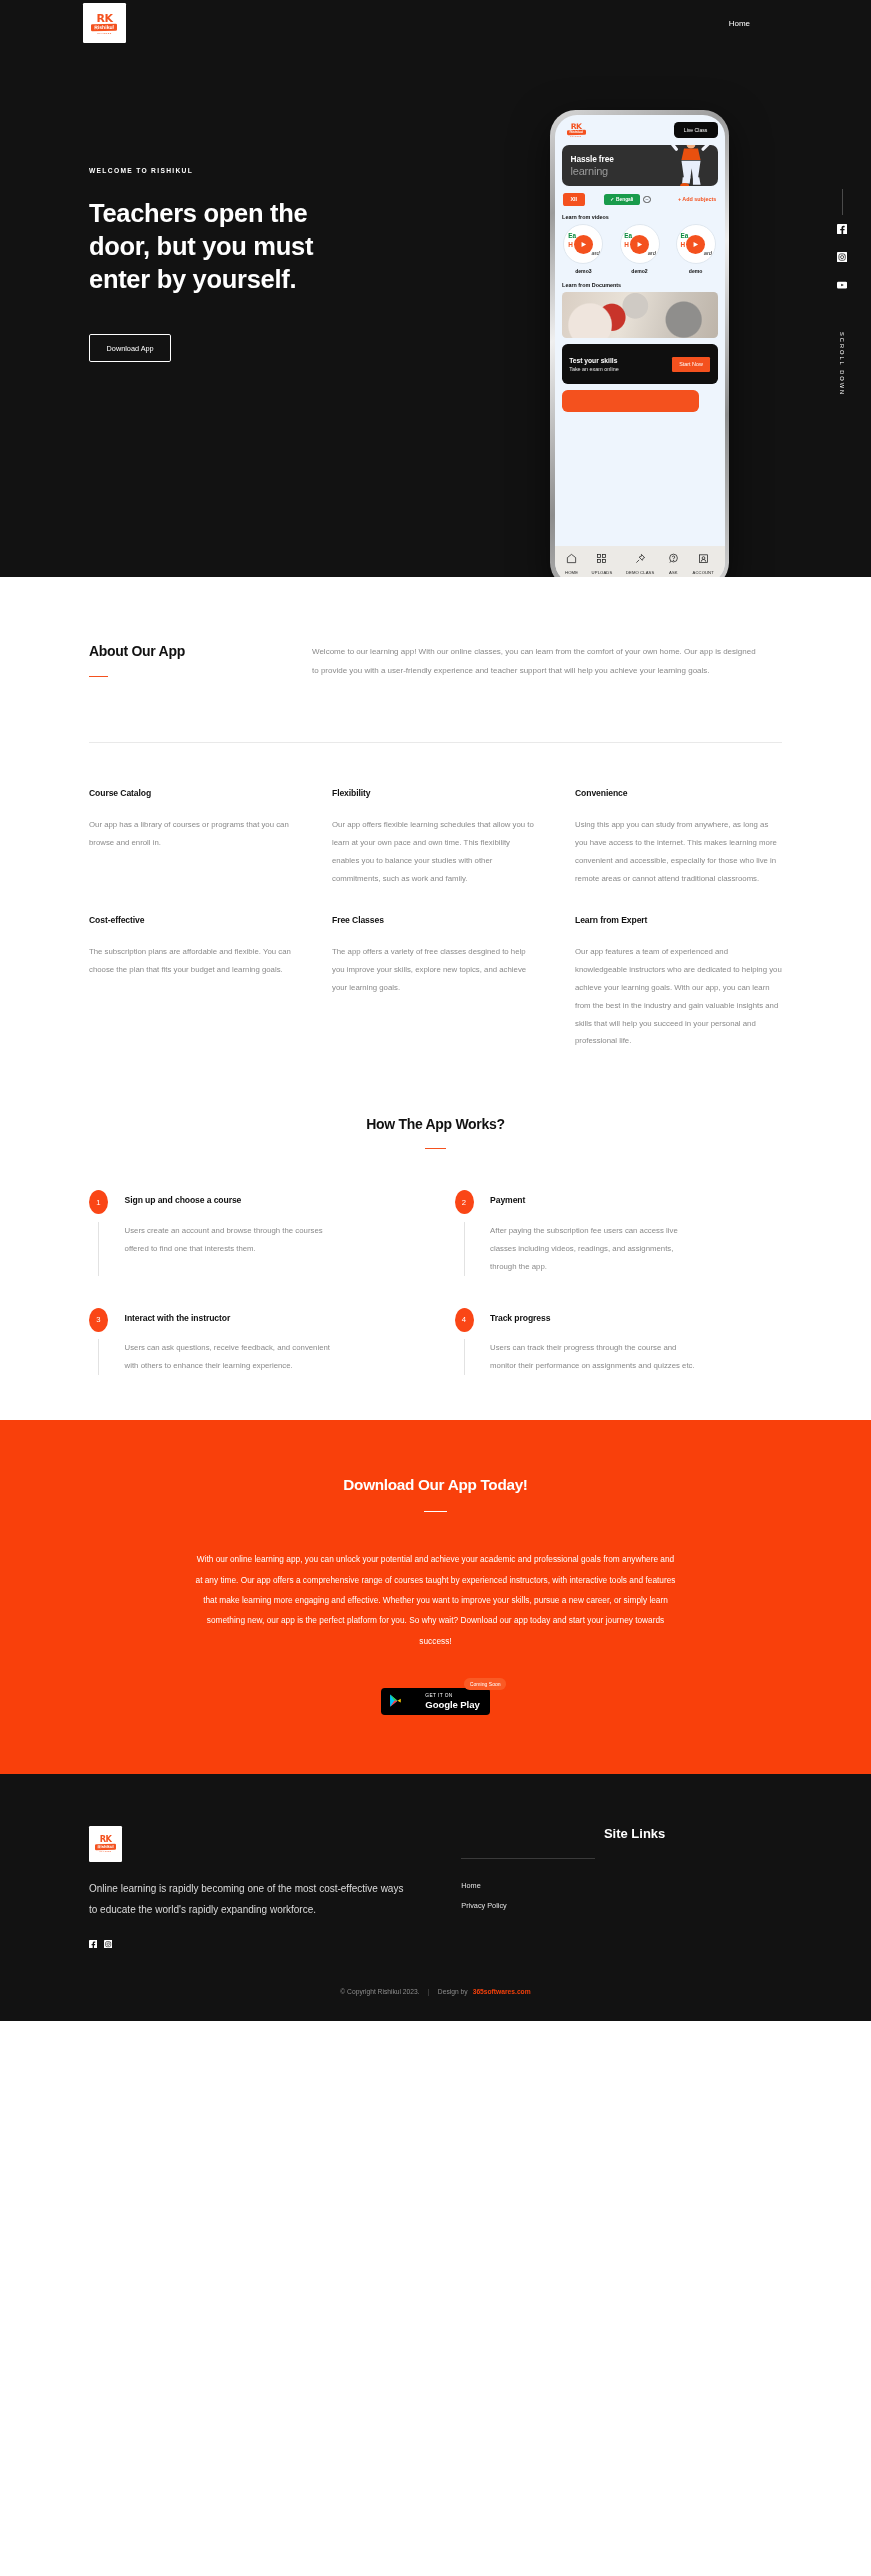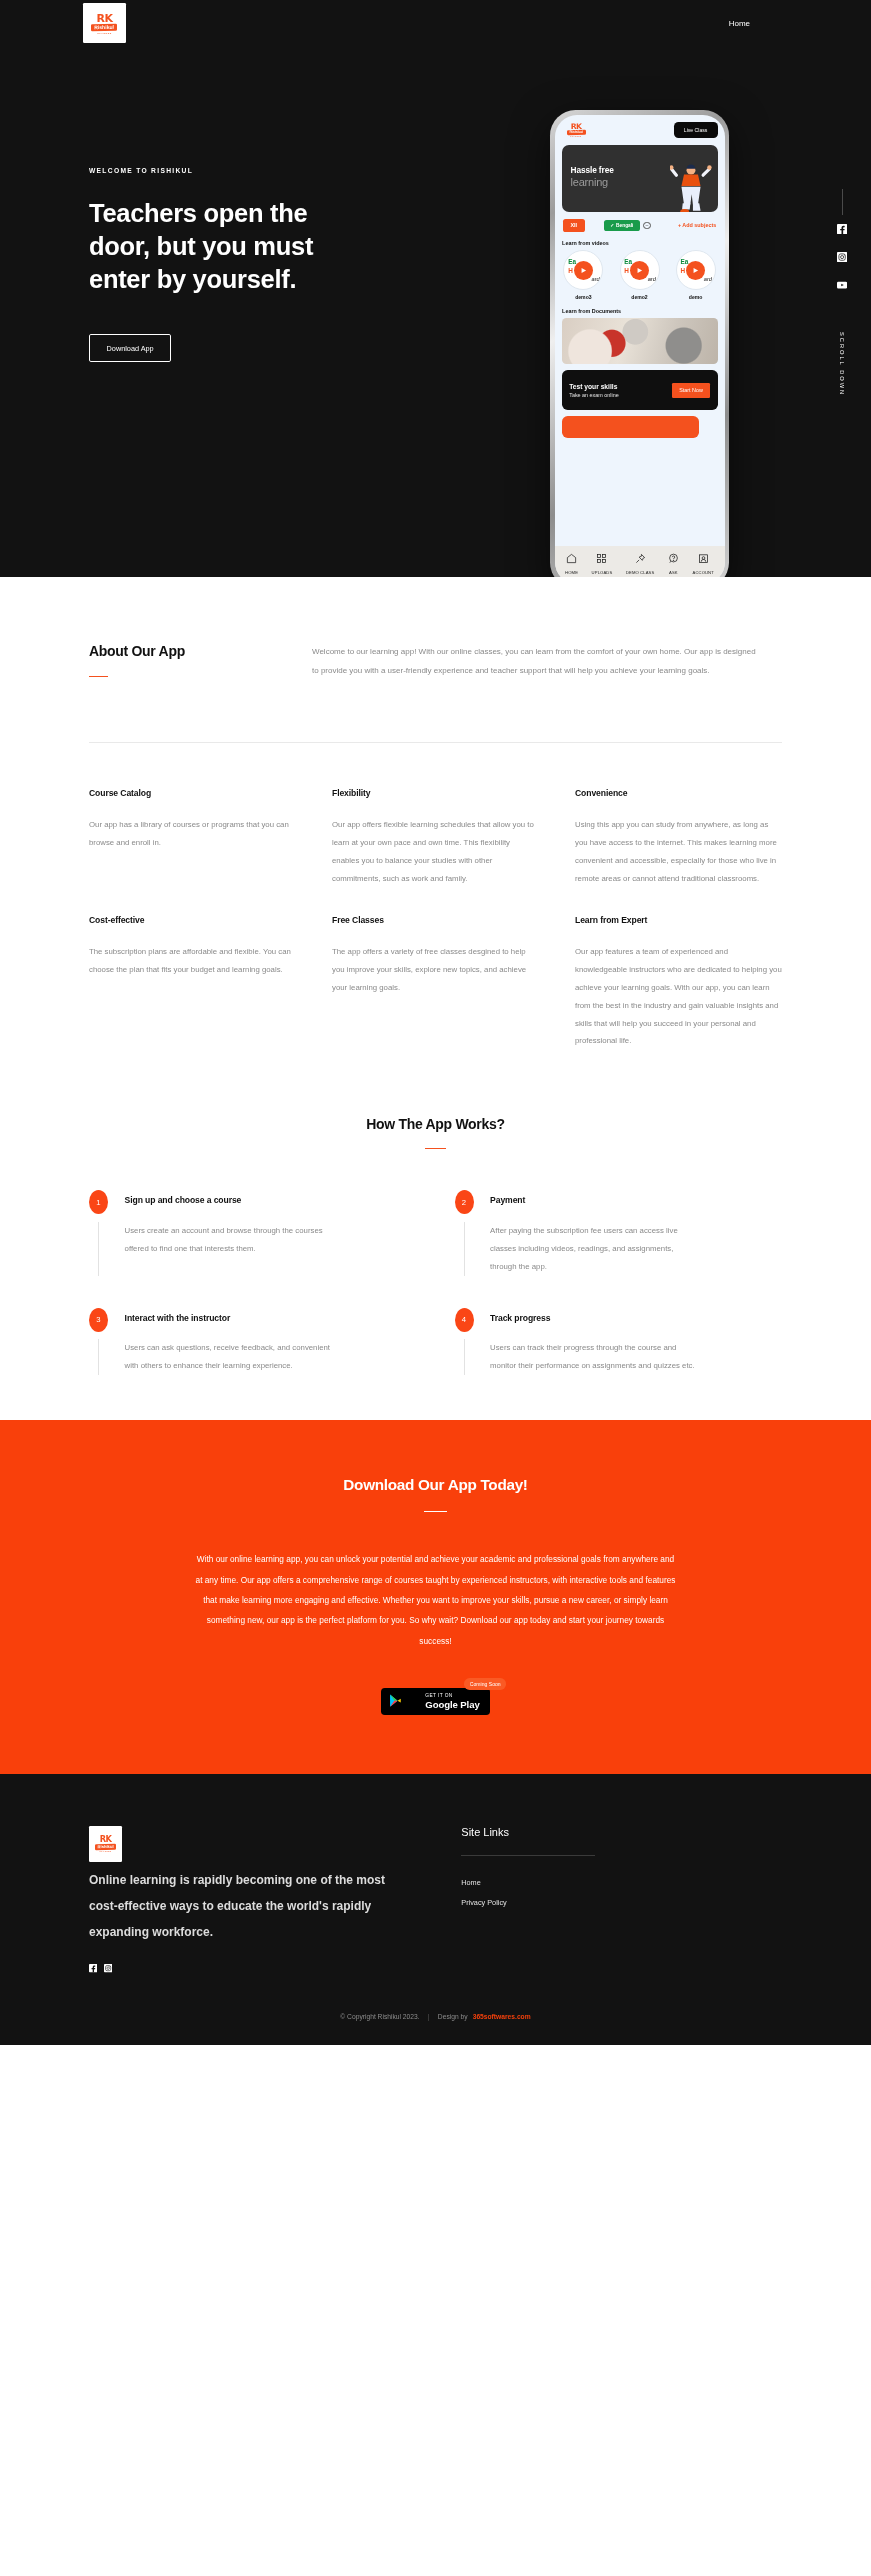--- a/index.html
+++ b/index.html
@@ -136,22 +136,22 @@
   .app-logo .logo-band { font-size:3.5px; padding:0.3px 2.6px; line-height:4.5px;}
   .app-logo .logo-sub { font-size:1.5px;}
   .live-btn {
     background:#0a0a0a; color:#fff; font-size:5.1px;
     padding:5.1px 10.2px; border-radius:4.5px;
     border:none; cursor:pointer;
     font-family:"Liberation Sans", sans-serif;
   }
   .banner {
     background:#303030; border-radius:7px;
-    height:67px; position:relative;
-    padding:20px 0 0 9px;
+    height:41px; position:relative;
+    padding:9px 0 0 9px;
     overflow:hidden;
   }
   .banner .l1 { color:#fff; font-size:8.3px; font-weight:600; letter-spacing:-0.1px;}
   .banner .l2 { color:#9b9b9b; font-size:11px; letter-spacing:-0.2px; margin-top:0.6px;}
   .banner-fig { position:absolute; right:5.1px; bottom:-7.7px; width:42px; height:59px;}
 
   .chips { display:flex; align-items:center; margin:7px 1.3px 0 1.3px;}
   .chip-xii {
     background:#F4511E; color:#fff; font-weight:bold;
     font-size:5.4px; padding:3.2px 7.7px; border-radius:2.6px;
@@ -322,25 +322,25 @@
   
   .footer { background:#121212; padding:52px 89px 0 89px; display:flex;}
   .f-left { width:357px;}
   .f-logo {
     width:33px;height:36px;background:#fff;border-radius:1.3px;
     display:flex;align-items:center;justify-content:center;flex-direction:column;
   }
   .f-logo .logo-rk{font-size:8.3px;line-height:7.7px;margin:0;}
   .f-logo .logo-band{font-size:4.1px;padding:0.3px 2.6px;line-height:5.1px;}
   .f-logo .logo-sub{font-size:1.7px;}
-  .f-left p { color:#dcdcdc; font-size:12px; line-height:2.15; margin-top:6px; max-width:325px;font-weight:bold;}
+  .f-left p { color:#dcdcdc; font-size:10px; line-height:2.15; margin-top:16px; max-width:325px;}
   .f-social { margin-top:19px; display:flex; gap:6.4px;}
   .f-social svg { width:8.3px; height:8.3px; cursor:pointer;}
   .f-right { margin-left:15.3px; width:204px;}
-  .f-right h4 { color:#fff; font-size:11px; font-weight:normal;}
+  .f-right h4 { color:#fff; font-size:13px; font-weight:bold;text-align:right;}
   .f-rule { height:0.6px; background:#3a3a3a; margin:16.6px 0 0 0; width:134px;}
   .f-links { margin-top:23px; display:flex; flex-direction:column; gap:11px;}
   .f-links a { color:#e3e3e3; text-decoration:none; font-size:7.3px;}
   .copy {
     background:#121212; text-align:center;
     padding:40px 0 25.5px 0;
     color:#8d8d8d; font-size:6.7px;
   }
   .copy .sep { color:#555; margin:0 6.4px;}
   .copy a { color:#F4400B; text-decoration:none; font-weight:bold;}

